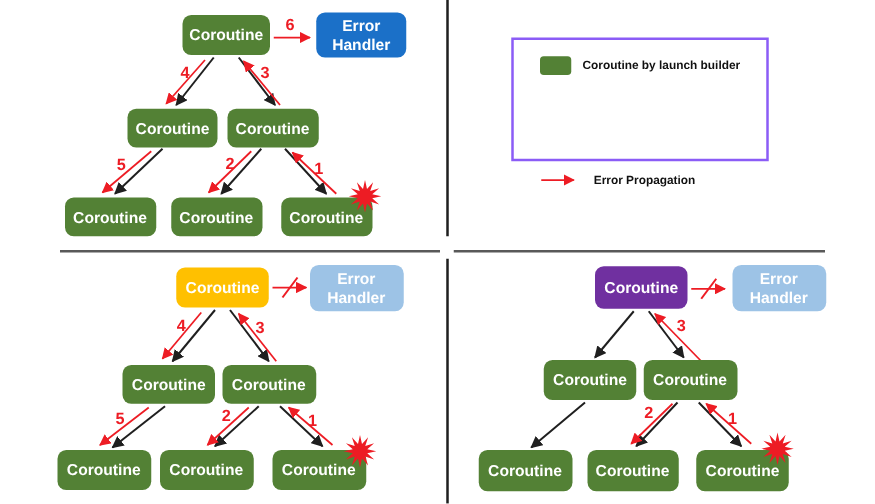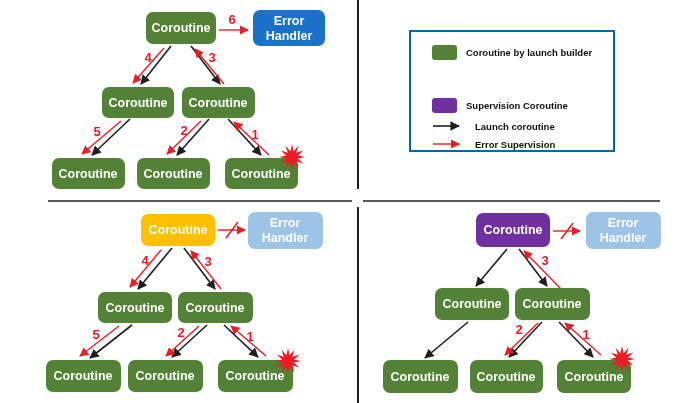--- a/index.html
+++ b/index.html
@@ -18,22 +18,22 @@
   .ln-black{stroke:#1f1f1f;stroke-width:1.6;fill:none;}
   .ln-red{stroke:#ED1C24;stroke-width:1.4;fill:none;}
   .ln-red-thin{stroke:#ED1C24;stroke-width:1.6;fill:none;}
   
   .node-label{font:700 12.5px "Liberation Sans",sans-serif;fill:#ffffff;text-anchor:middle;}
   .step{font:700 13px "Liberation Sans",sans-serif;fill:#ED1C24;text-anchor:middle;}
   
   .vline{background:#1f1f1f;width:2px;}
   .hline{background:#595959;height:2px;}
   
-  .legend{position:absolute;left:409px;top:30px;width:206px;height:122px;
-          border:2px solid #0369a1;box-sizing:border-box;background:#fff;}
+  .legend{position:absolute;left:409px;top:30px;width:206px;height:99px;
+          border:2px solid #8b5cf6;box-sizing:border-box;background:#fff;}
   .legend-row{position:absolute;left:21px;display:flex;align-items:center;gap:9px;}
   .swatch{display:inline-block;width:25px;height:15px;border-radius:3px;}
   .sw-green{background:#538135;}
   .sw-yellow{background:#FFC000;}
   .sw-purple{background:#7030A0;}
   .legend-label{font-size:9.5px;font-weight:700;color:#111;white-space:nowrap;}
   .legend-arrow{position:relative;width:34px;height:12px;overflow:visible;}
 </style>
 </head>
 <body>
@@ -103,45 +103,30 @@
       <text class="node-label" x="261" y="178">Coroutine</text>
     </g>
     <polygon class="f-red" transform="translate(292,157)" points="13,0 5.8,1.6 11.3,6.5 4.2,4.2 6.5,11.3 1.6,5.8 0,13 -1.6,5.8 -6.5,11.3 -4.2,4.2 -11.3,6.5 -5.8,1.6 -13,0 -5.8,-1.6 -11.3,-6.5 -4.2,-4.2 -6.5,-11.3 -1.6,-5.8 0,-13 1.6,-5.8 6.5,-11.3 4.2,-4.2 11.3,-6.5 5.8,-1.6"></polygon>
   </svg>
 
   <div class="legend">
     <div class="legend-row" style="top:13px">
       <span class="swatch sw-green"></span>
       <span class="legend-label">Coroutine by launch builder</span>
     </div>
-    <div class="legend-row" style="top:66px">
-      <span class="swatch sw-purple"></span>
-      <span class="legend-label">Supervision Coroutine</span>
-    </div>
-    <div class="legend-row" style="top:88px">
-      <svg class="legend-arrow" width="34" height="12" viewBox="0 0 34 12">
-        <defs>
-          <marker id="lg-ab" viewBox="0 0 10 10" refX="9" refY="5" markerWidth="6" markerHeight="6" orient="auto">
-            <path d="M0,0 L10,5 L0,10 z" fill="#1f1f1f"></path>
-          </marker>
-        </defs>
-        <line x1="1" y1="6" x2="27" y2="6" class="ln-black" marker-end="url(#lg-ab)"></line>
-      </svg>
-      <span class="legend-label">Launch coroutine</span>
-    </div>
     <div class="legend-row" style="top:106px">
       <svg class="legend-arrow" width="34" height="12" viewBox="0 0 34 12">
         <defs>
           <marker id="lg-ar" viewBox="0 0 10 10" refX="9" refY="5" markerWidth="6.5" markerHeight="6.5" orient="auto">
             <path d="M0,0 L10,5 L0,10 z" fill="#ED1C24"></path>
           </marker>
         </defs>
         <line x1="1" y1="6" x2="27" y2="6" class="ln-red" marker-end="url(#lg-ar)"></line>
       </svg>
-      <span class="legend-label">Error Supervision</span>
+      <span class="legend-label">Error Propagation</span>
     </div>
   </div>
 
   <svg class="abs" style="left:0;top:203px" width="358" height="200" viewBox="0 0 358 200">
     <defs>
       <marker id="q2-ab" viewBox="0 0 10 10" refX="9" refY="5" markerWidth="6" markerHeight="6" orient="auto">
         <path d="M0,0 L10,5 L0,10 z" fill="#1f1f1f"></path>
       </marker>
       <marker id="q2-ar" viewBox="0 0 10 10" refX="9" refY="5" markerWidth="6.5" markerHeight="6.5" orient="auto">
         <path d="M0,0 L10,5 L0,10 z" fill="#ED1C24"></path>

